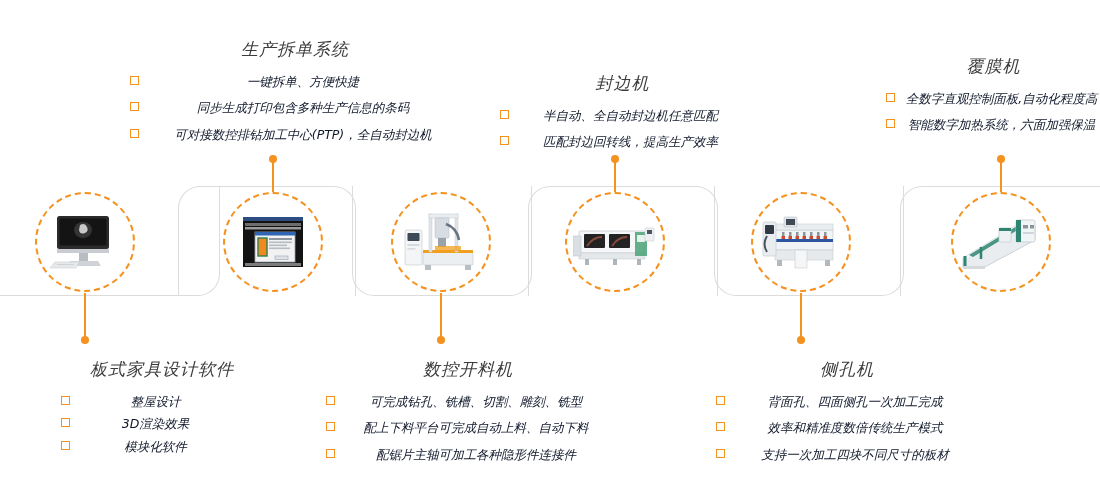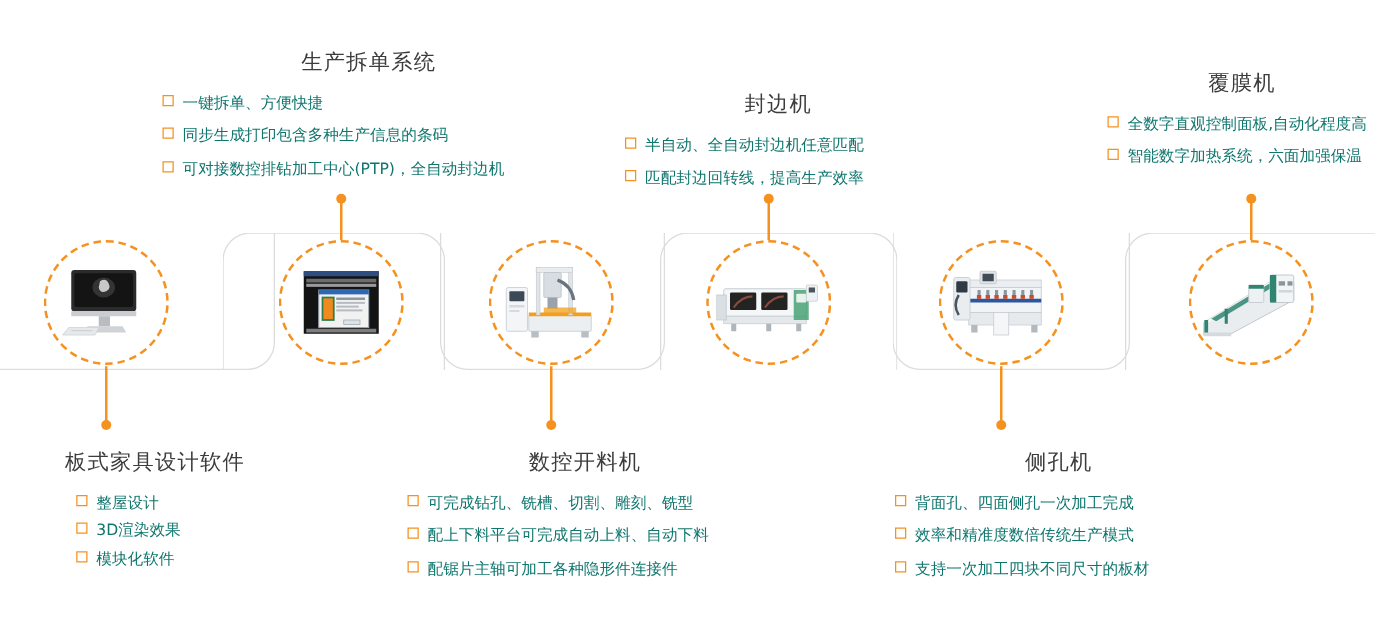--- a/index.html
+++ b/index.html
@@ -10,20 +10,21 @@
     background: #ffffff;
     font-family: "DejaVu Sans", "Liberation Sans", sans-serif;
     overflow: hidden;
     position: relative;
   }
 
   #stage {
     position: relative;
     width: 1100px;
     height: 495px;
+    font-style: italic;
   }
 
   
   .ribbon {
     position: absolute;
     border: 1px solid #dcdcdc;
     background: transparent;
   }
   .ribbon-a {            
     border-radius: 22px 22px 0 0;
@@ -66,31 +67,32 @@
   
   .block { position: absolute; }
   .block h3 {
     font-size: 17px;
     font-weight: normal;
     color: #3c3c3c;
     letter-spacing: 1px;
     margin-bottom: 11px;
   }
   .block.center h3 { text-align: center; }
-  .block.left   h3 { text-align: center; }
+  .block.left   h3 { text-align: right; }
 
   ul.feats { list-style: none; }
   ul.feats li {
     position: relative;
     padding-left: 16px;
     font-size: 12.5px;
-    color: #0f766e;
+    color: #0f172a;
     line-height: 1.55;
     margin-bottom: 7px;
     white-space: nowrap;
+    text-align: center;
   }
   ul.feats li::before {
     content: "";
     position: absolute;
     left: 0;
     top: 4px;
     width: 7px;
     height: 7px;
     border: 1.4px solid #f5911e;
     background: transparent;

